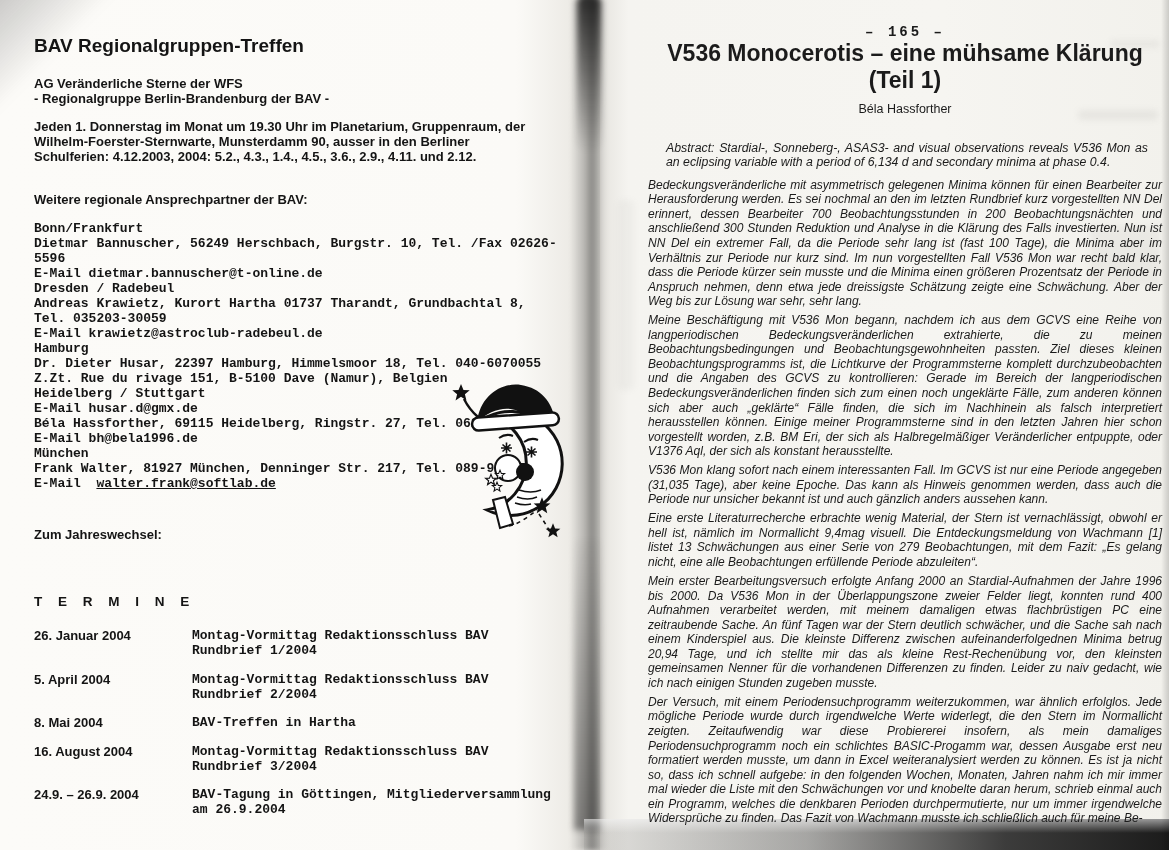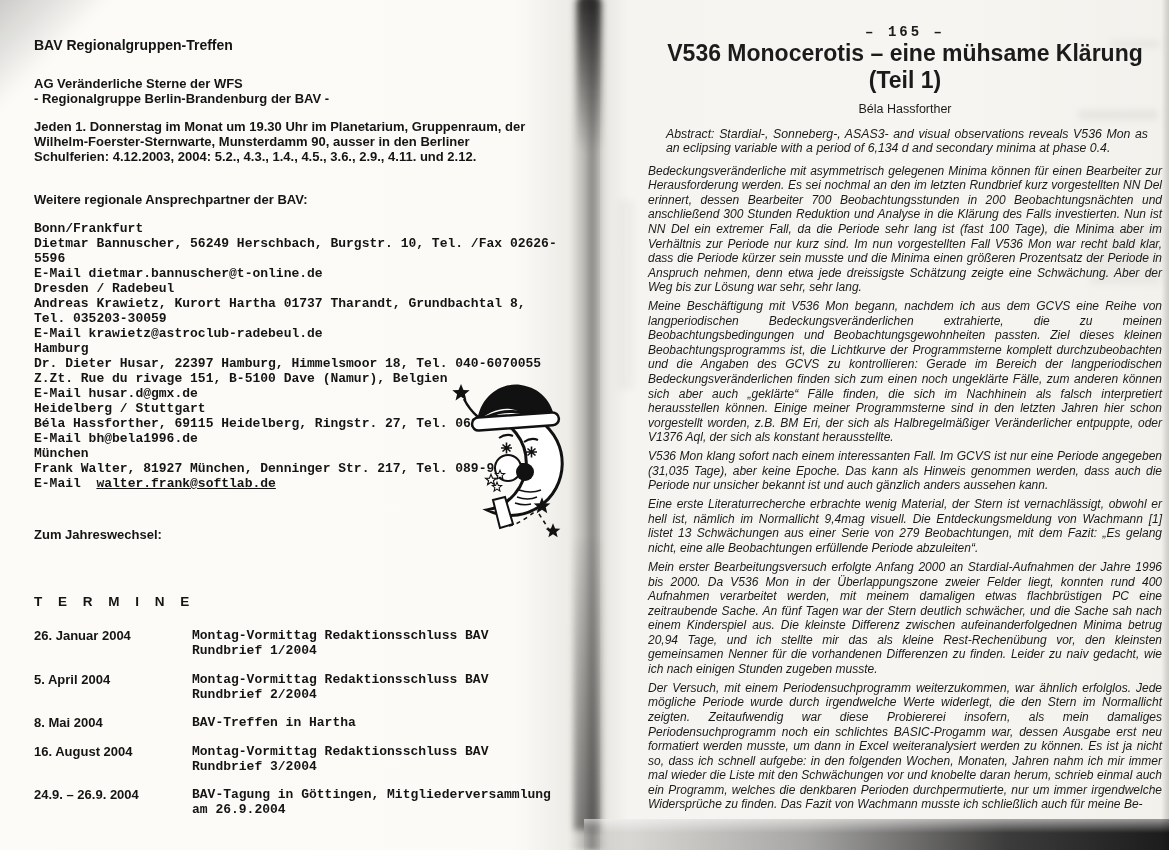--- a/index.html
+++ b/index.html
@@ -26,41 +26,41 @@
   .bottom-band{position:absolute;left:584px;right:0;top:819px;height:31px;pointer-events:none;
      background:linear-gradient(to bottom,rgba(255,255,255,0.55),rgba(255,255,255,0) 45%),
                 linear-gradient(to right,rgba(110,110,110,0.12),rgba(70,70,70,0.45) 38%,rgba(28,28,28,0.85) 72%,rgba(16,16,16,0.95) 100%);}
   .right-edge{position:absolute;right:0;top:0;width:8px;height:850px;pointer-events:none;
      background:linear-gradient(to left,rgba(0,0,0,0.16),rgba(0,0,0,0));}
   .smudge{position:absolute;background:#8f8d89;opacity:0.12;filter:blur(3px);border-radius:4px;pointer-events:none;}
 
   
   .lp{position:absolute;left:34px;top:38px;width:530px;font-weight:bold;
       font-size:13px;line-height:15px;color:#141414;}
-  .lp-title{font-size:14px;}
+  .lp-title{font-size:19px;}
   .lp-sub{margin-top:23px;}
   .lp-meeting{margin-top:13px;width:514px;}
   .lp-contacts-h{margin-top:28px;}
   .contact-blocks{margin-top:14px;}
   .c-line{min-height:15px;font-family:Liberation Mono, monospace;}
   .u{text-decoration:underline;}
   .lp-newyear-h{margin-top:36px;}
   .lp-newyear{margin-top:16px;width:516px;}
   .lp-termine-h{margin-top:52px;letter-spacing:6px;font-size:13.5px;}
   .t-rows{margin-top:19px;}
   .t-row{display:flex;margin-bottom:13.5px;}
   .t-date{width:158px;flex:none;}
   .t-event{flex:1;font-family:Liberation Mono, monospace;}
 
   
   .rp{position:absolute;left:648px;top:24px;width:514px;color:#1b1b1b;}
   .rp-pageno{text-align:center;font-family:"Liberation Mono","DejaVu Sans Mono",monospace;
      font-size:14px;font-weight:bold;letter-spacing:3px;}
   .rp-title{text-align:center;font-size:23px;font-weight:bold;margin-bottom:8px;}
-  .rp-author{text-align:center;font-size:12.5px;margin-bottom:11px;}
+  .rp-author{text-align:center;font-size:12.5px;margin-bottom:25px;}
   .rp-abstract{font-style:italic;font-size:12.3px;line-height:14.4px;
      margin:0 14px 8px 18px;text-align:justify;}
   .ab-label{font-weight:normal;}
   .para{font-size:12px;line-height:14.55px;text-align:justify;
      margin-bottom:4.5px;hyphens:auto;font-style:italic;-webkit-hyphens:auto;}
 
   
   .santa{position:absolute;left:447px;top:372px;width:120px;height:172px;pointer-events:none;}
 </style>
 </head>
@@ -97,23 +97,23 @@
       <div class="c-line">Dietmar Bannuscher, 56249 Herschbach, Burgstr. 10, Tel. /Fax 02626-5596</div>
       <div class="c-line">E-Mail dietmar.bannuscher@t-online.de</div>
 
       <div class="c-line">Dresden / Radebeul</div>
       <div class="c-line">Andreas Krawietz, Kurort Hartha 01737 Tharandt, Grundbachtal 8, Tel. 035203-30059</div>
       <div class="c-line">E-Mail krawietz@astroclub-radebeul.de</div>
 
       <div class="c-line">Hamburg</div>
       <div class="c-line">Dr. Dieter Husar, 22397 Hamburg, Himmelsmoor 18, Tel. 040-6070055</div>
       <div class="c-line">Z.Zt. Rue du rivage 151, B-5100 Dave (Namur), Belgien</div>
+      <div class="c-line">Heidelberg / Stuttgart</div>
+
       <div class="c-line">E-Mail husar.d@gmx.de</div>
-
-      <div class="c-line">Heidelberg / Stuttgart</div>
       <div class="c-line">Béla Hassforther, 69115 Heidelberg, Ringstr. 27, Tel. 06221-162692</div>
       <div class="c-line">E-Mail bh@bela1996.de</div>
 
       <div class="c-line">München</div>
       <div class="c-line">Frank Walter, 81927 München, Denninger Str. 217, Tel. 089-9302738</div>
       <div class="c-line"><span>E-Mail</span>&nbsp; <span class="u">walter.frank@softlab.de</span></div>
     </div>
 
     <div class="lp-newyear-h">Zum Jahreswechsel:</div>
 

